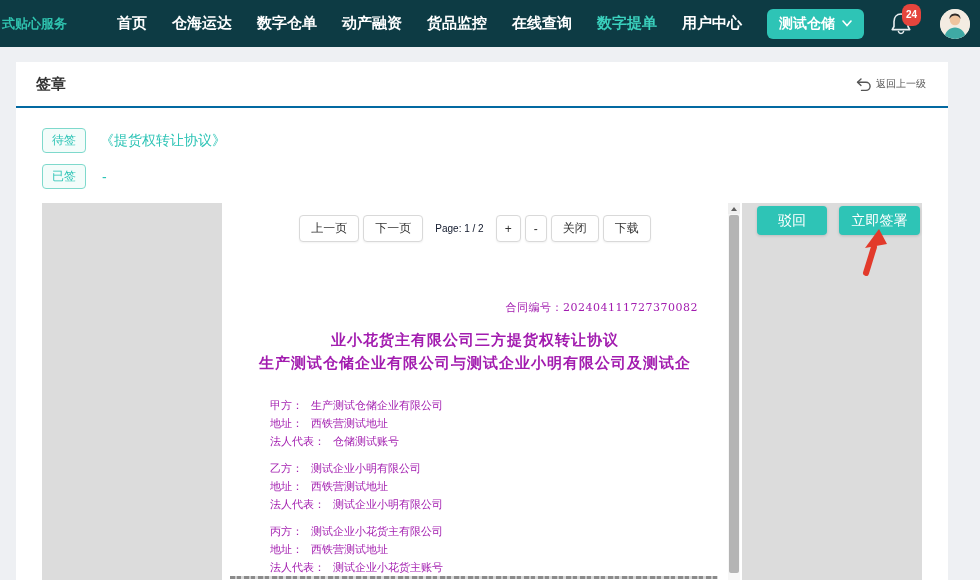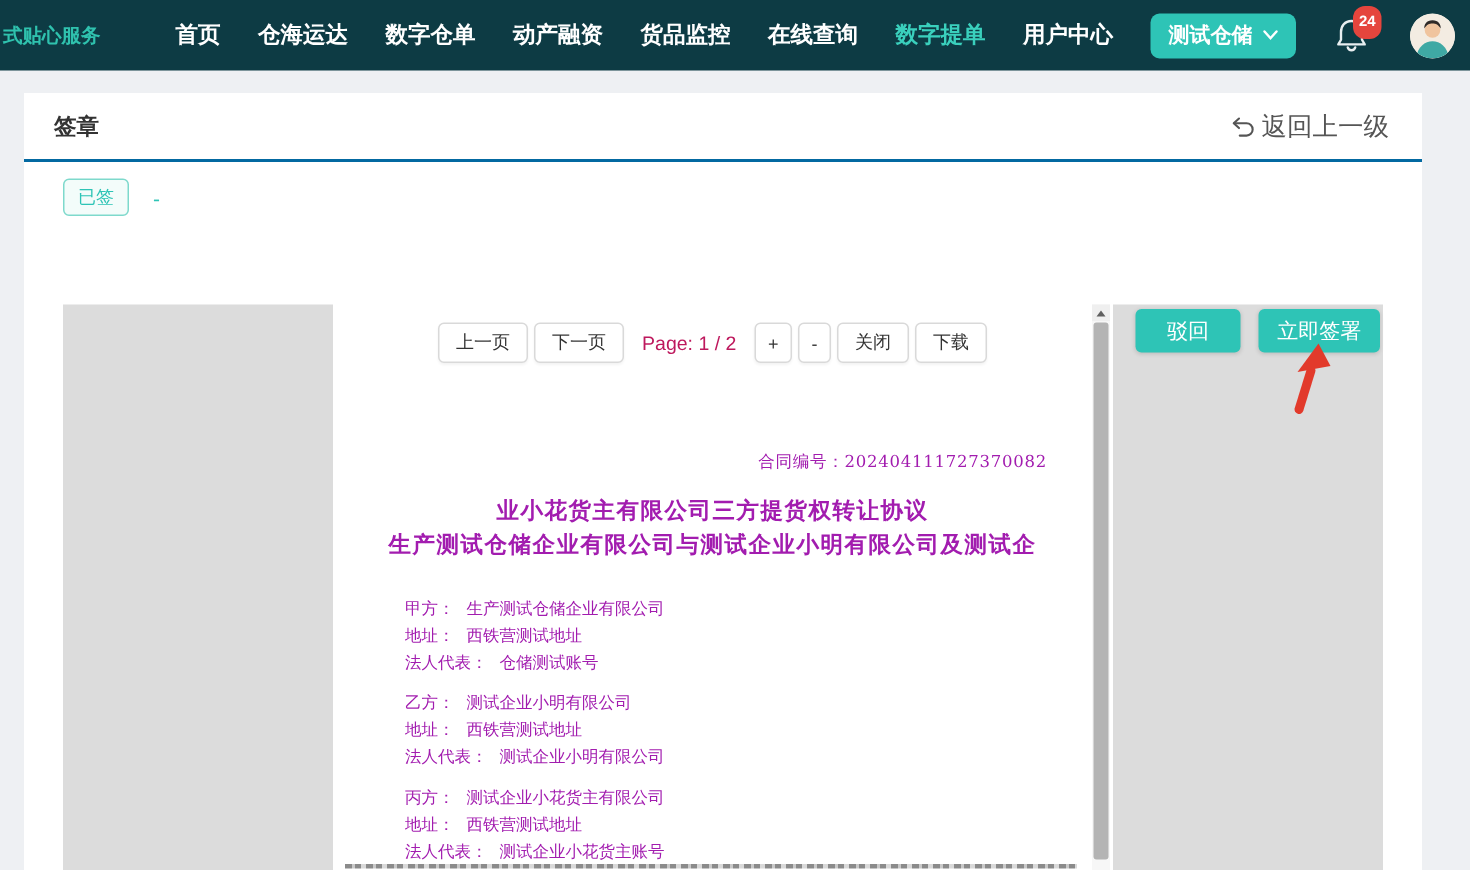--- a/index.html
+++ b/index.html
@@ -15,21 +15,21 @@
   .nav-item.active { color:#3ad0bd; }
   .account-btn { background:#2ec4b6; color:#fff; font-size:14px; font-weight:bold; border:none; border-radius:6px; height:30px; padding:0 12px; display:flex; align-items:center; gap:7px; cursor:pointer; }
   .bell-wrap { position:relative; width:26px; height:26px; }
   .badge { position:absolute; top:-7px; left:13px; background:#e5453d; color:#fff; font-size:10px; line-height:14px; padding:4px 4px; border-radius:8px; font-weight:bold; }
   .avatar { width:30px; height:30px; border-radius:50%; background:#f3ece2; overflow:hidden; display:flex; align-items:flex-end; justify-content:center; }
 
   
   .card { position:absolute; left:16px; top:62px; width:932px; height:518px; background:#fff; }
   .card-header { display:flex; justify-content:space-between; align-items:center; height:46px; padding:0 22px 0 20px; border-bottom:2px solid #0369a1; }
   .card-title { font-size:15px; font-weight:bold; color:#333; }
-  .back-link { display:flex; align-items:center; gap:4px; color:#555; font-size:17px; cursor:pointer;font-family:Liberation Mono, monospace; }
+  .back-link { display:flex; align-items:center; gap:4px; color:#555; font-size:10px; cursor:pointer;font-family:Liberation Mono, monospace; }
 
   .tag-row { display:flex; align-items:center; margin:0 0 0 26px; }
   .tag-row.first { margin-top:20px; }
   .tag-row.second { margin-top:11px; }
   .tag { font-size:12px; color:#2ec4b6; border:1px solid #7ed9cc; background:#f3fcfa; border-radius:4px; padding:3px 9px; }
   .doc-link { margin-left:14px; color:#2ec4b6; font-size:14px; cursor:pointer; }
   .signed-dash { margin-left:16px; color:#2ec4b6; font-size:14px; }
 
   
   .gray-panel { position:absolute; top:141px; height:377px; width:180px; background:#dcdcdc; }
@@ -37,21 +37,21 @@
   .gray-right { left:726px; }
   .pdf-page { position:absolute; left:206px; top:141px; width:506px; height:377px; background:#fff; }
   .scrollbar { position:absolute; left:712px; top:141px; width:12px; height:377px; background:#f7f7f7; }
   .scroll-up { width:12px; height:11px; background:#efefef; display:flex; align-items:center; justify-content:center; }
   .scroll-up:before { content:""; border-left:3px solid transparent; border-right:3px solid transparent; border-bottom:4px solid #606060; }
   .scroll-thumb { position:absolute; left:1px; top:12px; width:10px; height:358px; background:#b4b4b4; border-radius:2px; }
 
   .pdf-toolbar { position:absolute; left:0; top:12px; width:100%; display:flex; align-items:center; justify-content:center; gap:4px; }
   .tb-btn { background:#fff; border:1px solid #d9d9d9; border-radius:4px; height:27px; padding:0 11px; font-size:12px; color:#333; cursor:pointer; box-shadow:0 1px 2px rgba(0,0,0,0.05); white-space:nowrap; font-family:inherit; }
   .tb-btn.small { padding:0 8px; min-width:22px; }
-  .page-info { font-size:13px; color:#be185d; font-weight:500; margin:0 8px; }
+  .page-info { font-size:10px; color:#0f172a; font-weight:500; margin:0 8px; }
 
   
   .contract { position:absolute; left:0; top:0; width:100%; height:100%; font-family:"DejaVu Serif","Liberation Serif",serif; color:#a21caf; }
   .contract-no { position:absolute; top:97px; right:30px; font-size:11px; letter-spacing:0.5px; }
   .c-title { position:absolute; top:126px; left:0; width:100%; text-align:center; font-size:15px; font-weight:bold; line-height:23px; padding:0 26px; letter-spacing:1px; }
   .parties { position:absolute; left:48px; top:194px; font-size:11px; }
   .party { margin-bottom:9px; }
   .party div { line-height:18px; white-space:nowrap; }
   .party .lbl { margin-right:8px; }
   .clipped-line { position:absolute; left:8px; top:373px; width:488px; height:3px; background:repeating-linear-gradient(90deg,#8b8b8b 0 5px,#c9c9c9 5px 7px,#8b8b8b 7px 11px,#d9d9d9 11px 14px); }
@@ -107,20 +107,24 @@
       <span class="card-title">签章</span>
       <span class="back-link">
         <svg width="17" height="15" viewBox="0 0 17 15">
           <path d="M6 2 L2.5 5.2 L6 8.4" fill="none" stroke="#555" stroke-width="1.4" stroke-linecap="round" stroke-linejoin="round"></path>
           <path d="M2.8 5.2 L11 5.2 A4.1 4.1 0 0 1 11 13.4 L6.5 13.4" fill="none" stroke="#555" stroke-width="1.4" stroke-linecap="round"></path>
         </svg>
         <span>返回上一级</span>
       </span>
     </div>
 
+    <div class="tag-row first">
+      <span class="tag">待签</span>
+      <span class="doc-link">《提货权转让协议》</span>
+    </div>
     <div class="tag-row second">
       <span class="tag">已签</span>
       <span class="signed-dash">-</span>
     </div>
 
     <div class="gray-panel gray-left"></div>
 
     <div class="pdf-page">
       <div class="pdf-toolbar">
         <button class="tb-btn">上一页</button>

